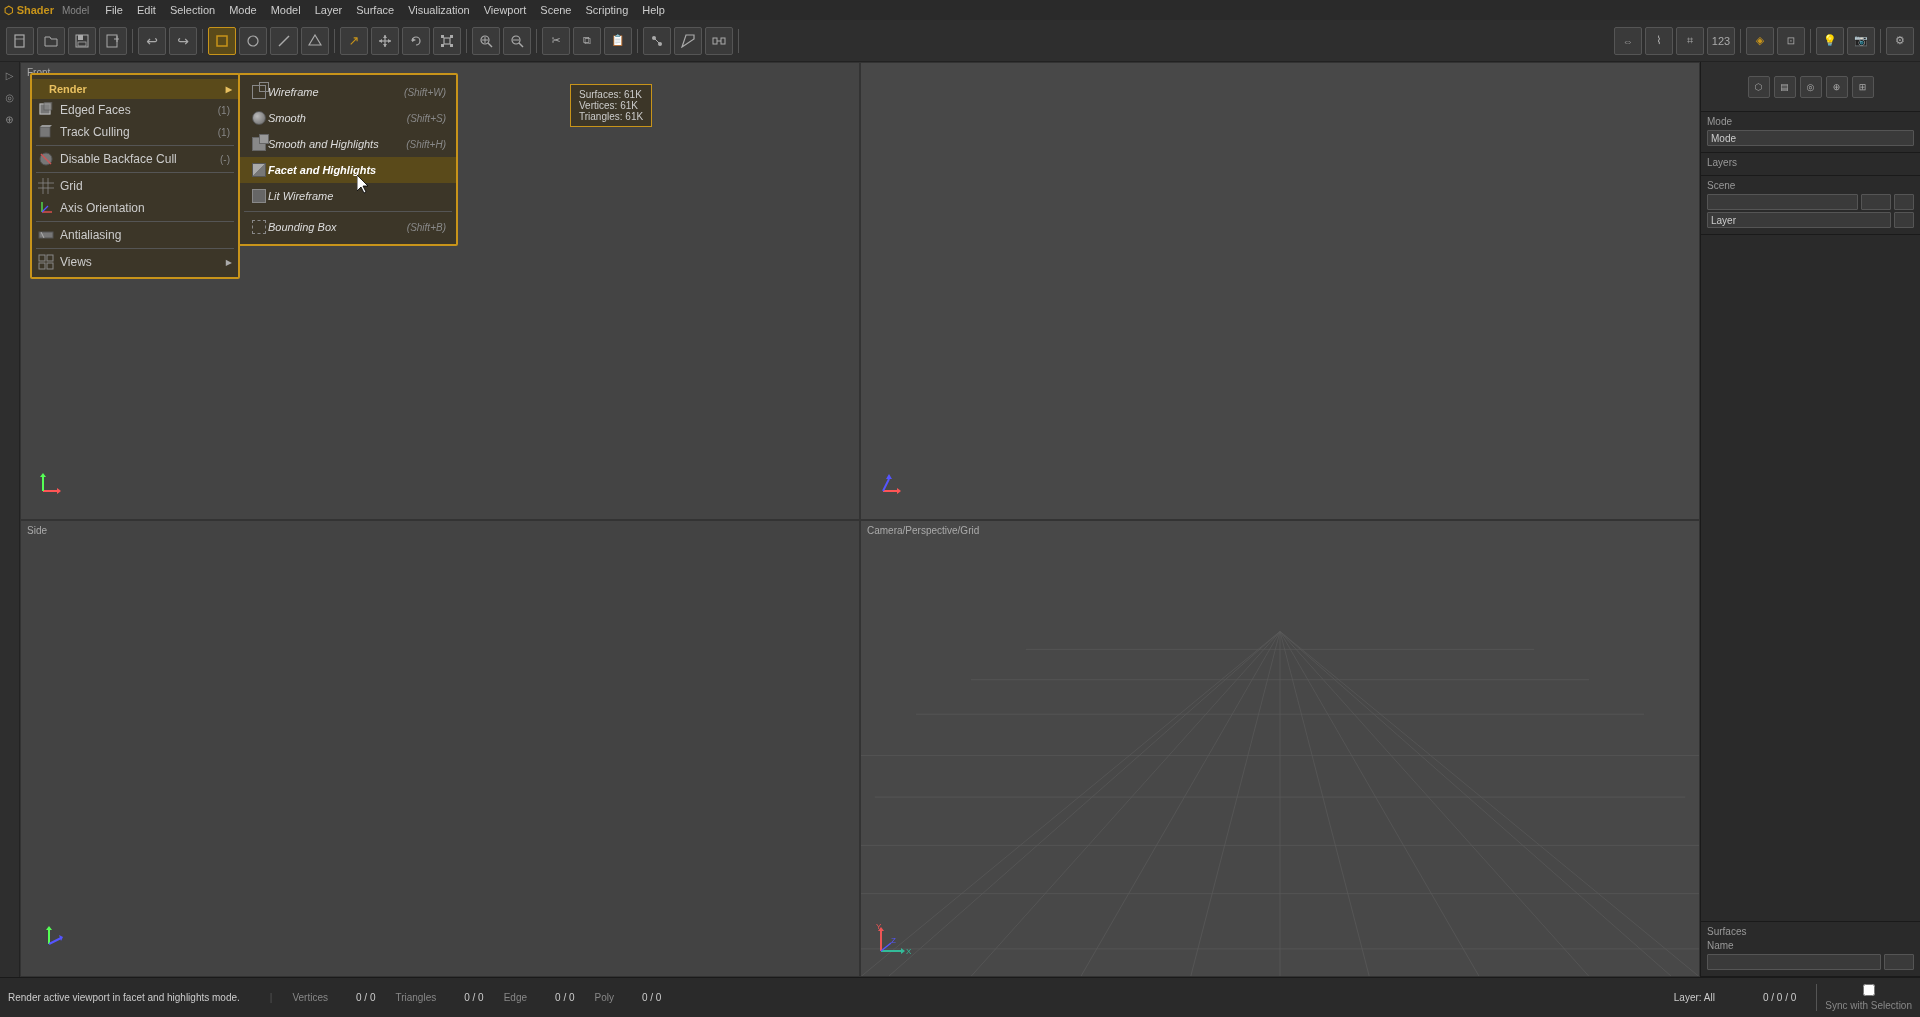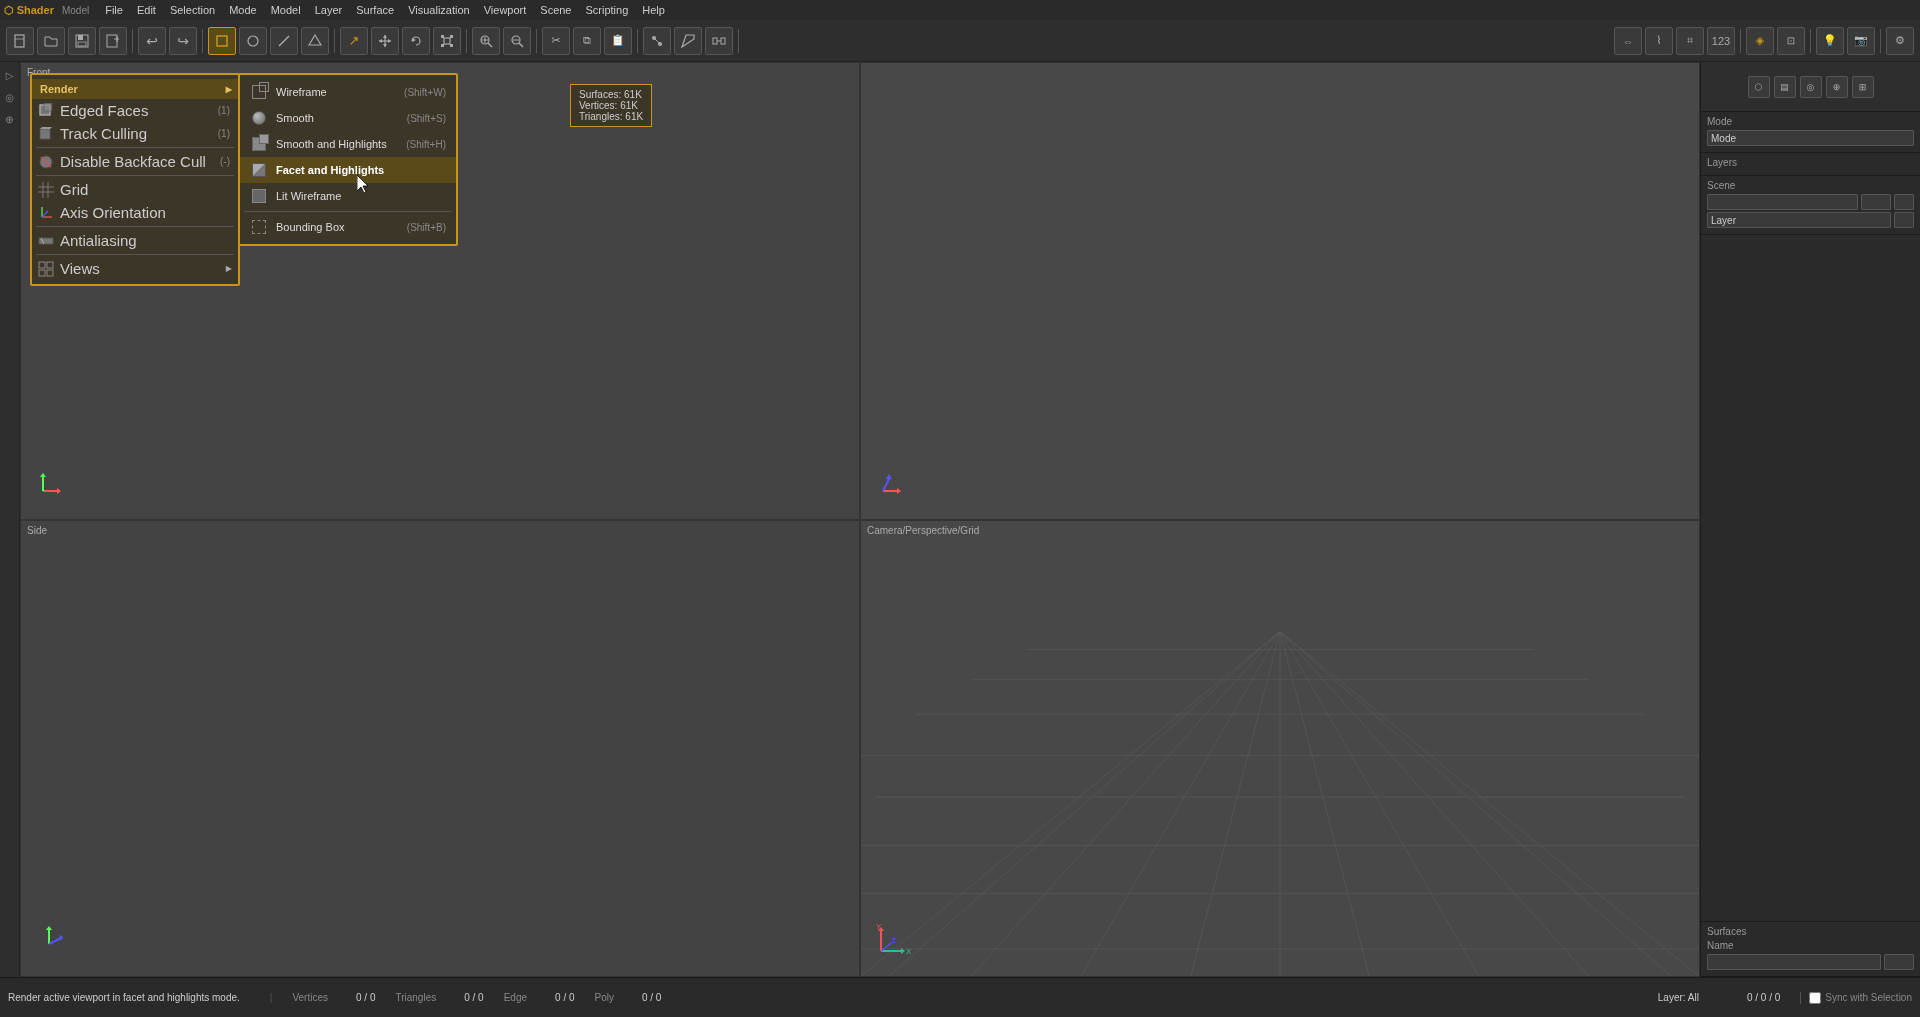--- a/index.html
+++ b/index.html
@@ -255,41 +255,41 @@
       position: absolute;
       right: 6px;
       font-size: 8px;
       color: #aaa;
     }
     .menu-section-item.header {
       background: #5a4a1a;
       color: #e8c060;
       font-weight: bold;
       font-size: 11px;
-      padding: 4px 8px;
+      padding: 4px 17px;
       cursor: default;
     }
     .menu-section-item.header::after {
       content: '▶';
       position: absolute;
       right: 6px;
       font-size: 8px;
       color: #e8c060;
     }
     .menu-icon {
       width: 16px;
       height: 16px;
       display: flex;
       align-items: center;
       justify-content: center;
       flex-shrink: 0;
     }
     .menu-text {
       flex: 1;
-      font-size: 15px;
+      font-size: 12px;
       color: #ccc;
     }
     .menu-shortcut {
       font-size: 10px;
       color: #888;
     }
     .menu-separator {
       height: 1px;
       background: #555;
       margin: 2px 4px;
@@ -306,21 +306,22 @@
       border-radius: 2px;
       padding: 4px 0;
       z-index: 201;
     }
 
     .submenu-item {
       display: flex;
       align-items: center;
       padding: 4px 10px;
       cursor: pointer;
-      gap: 8px;
+      gap: 0;
+      font-style: italic;
     }
     .submenu-item.highlighted { background: #5a4a1a; }
     .submenu-icon {
       width: 18px; height: 18px;
       display: flex; align-items: center; justify-content: center;
       flex-shrink: 0;
     }
     .cube-wire {
       width: 14px; height: 14px;
       border: 1.5px solid #888;
@@ -876,17 +877,17 @@
     <span class="status-value">0 / 0</span>
   </div>
   <div style="flex:1;"></div>
   <div class="status-group">
     <span class="status-value">Layer: All</span>
   </div>
   <div class="status-group">
     <span class="status-value">0 / 0 / 0</span>
   </div>
 
-  <div style="display:flex; align-items:center; gap:4px; border-left:1px solid #555; padding-left:8px;">
+  <div style="display:flex; align-items:center; gap:4px; border-left:1px solid #555; padding-left:8px;flex-direction:column;">
     <input type="checkbox" style="width: 12px; height: 12px;">
     <span style="font-size:10px; color:#888;">Sync with Selection</span>
   </div>
 </div>
 
 </body></html>

